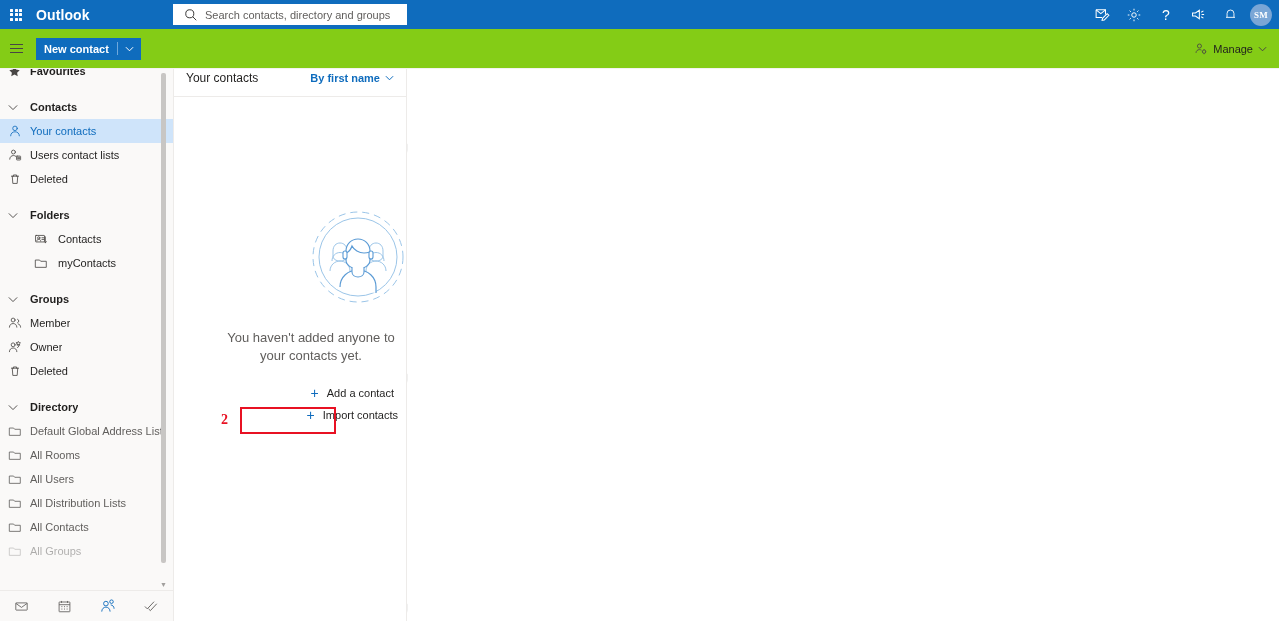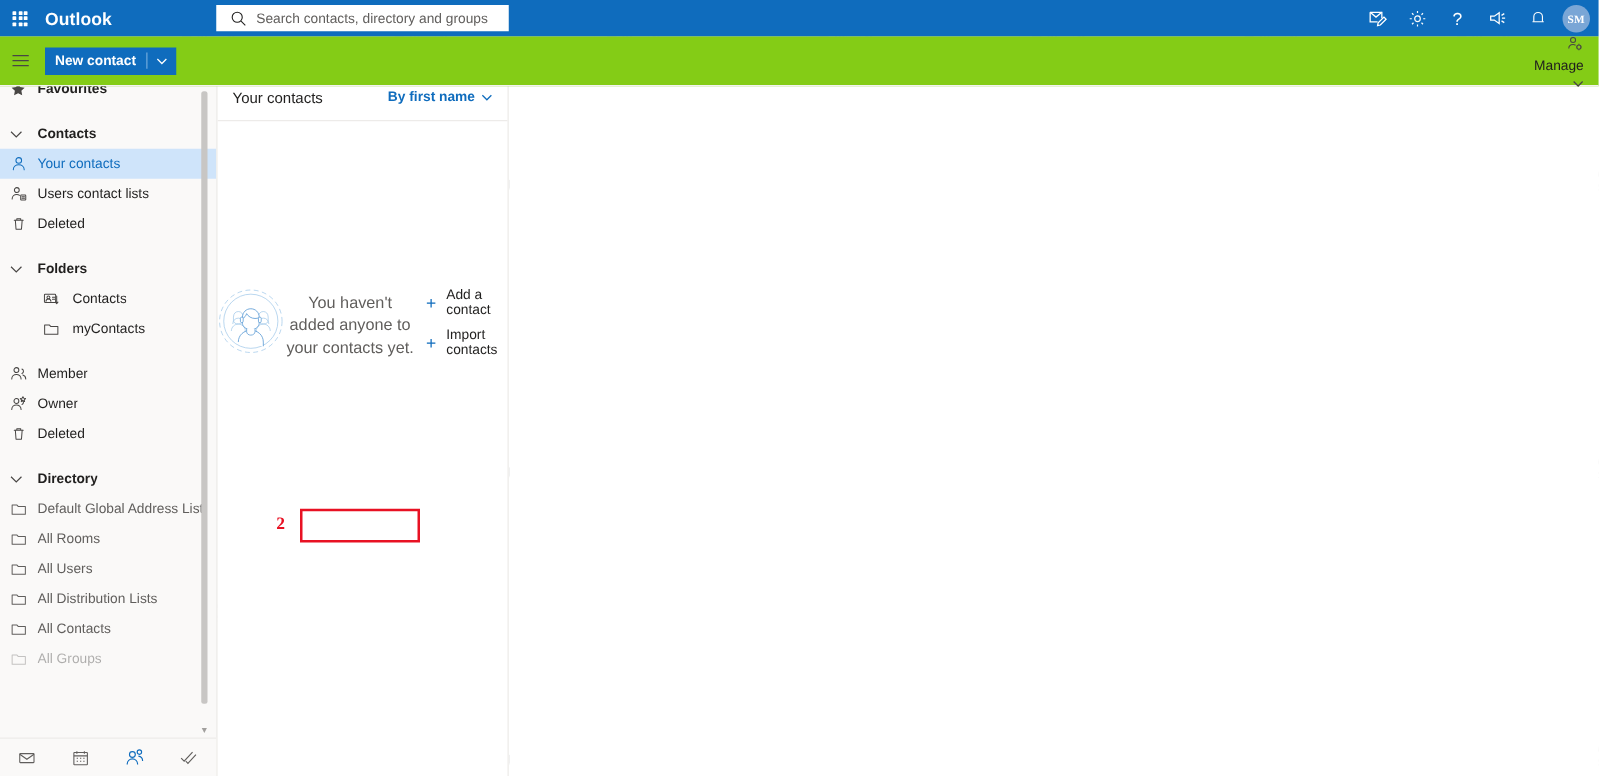--- a/index.html
+++ b/index.html
@@ -100,22 +100,22 @@
   }
   #newcontact {
     height:22px; background:#0f6cbd; color:#fff;
     display:flex; align-items:center; cursor:pointer;
     font-size:11px; font-weight:bold; margin-left:4px;
   }
   #newcontact .ncmain { padding:0 8px; }
   #newcontact .ncsep { width:1px; height:13px; background:#6fa8dc; }
   #newcontact .ncchev { padding:0 7px; display:flex; align-items:center; }
   #manage {
-    position:absolute; right:12px; display:flex; align-items:flex-end;
-    gap:5px; cursor:pointer; color:#201f1e; font-size:11px;flex-direction:column;
+    position:absolute; right:12px; display:flex; align-items:center;
+    gap:5px; cursor:pointer; color:#201f1e; font-size:11px;
   }
 
   
   #leftnav {
     position:absolute; top:59px; left:0; width:174px; bottom:0;
     background:#faf9f8; z-index:20;
     border-right:1px solid #edebe9;
   }
   #navscroll {
     position:absolute; top:0; left:0; right:0; bottom:31px;
@@ -185,21 +185,21 @@
   }
   #listhead .lhtitle { font-size:12px; color:#201f1e; }
   #listhead .lhsort {
     margin-left:auto; display:flex; align-items:center; gap:5px;
     color:#0f6cbd; font-size:11px; font-weight:bold; cursor:pointer;
   }
 
   
   #empty {
     position:absolute; top:150px; left:0; right:0;
-    display:flex; flex-direction:row; align-items:flex-start;
+    display:flex; flex-direction:column; align-items:flex-end;
   }
   #emptyart { width:96px; height:96px; }
   #emptytext {
     margin-top:24px; width:190px; text-align:center;
     font-size:13px; color:#605e5c; line-height:18px;
   }
   #emptyactions {
     margin-top:17px; display:flex; flex-direction:column;
     align-items:center; position:relative;
   }
@@ -632,20 +632,28 @@
       </div>
       <div class="navitem indent">
         <span class="nicon">
           <svg width="14" height="14" viewBox="0 0 18 18" fill="none" stroke="#484644" stroke-width="1.05" stroke-linecap="round" stroke-linejoin="round">
             <path d="M2.2 5.2h5l1.4 1.6h7.2v7.8H2.2z"></path>
           </svg>
         </span>
         <span class="nlabel">myContacts</span>
       </div>
       <div class="navgap"></div>
+      <div class="navitem header">
+        <span class="nicon">
+          <svg width="10" height="7" viewBox="0 0 12 7">
+            <path d="M1 1l5 5 5-5" fill="none" stroke="#484644" stroke-width="1.1"></path>
+          </svg>
+        </span>
+        <span class="nlabel">Groups</span>
+      </div>
       <div class="navitem">
         <span class="nicon">
           <svg width="14" height="14" viewBox="0 0 18 18" fill="none" stroke="#484644" stroke-width="1.05" stroke-linecap="round" stroke-linejoin="round">
             <circle cx="6.6" cy="5.2" r="2.5"></circle>
             <path d="M1.8 14.4c0-2.9 2.2-4.7 4.8-4.7s4.8 1.8 4.8 4.7"></path>
             <path d="M12.3 4.2a2.4 2.4 0 010 4.5M13.2 10.2c1.8.5 3 2 3 4.2"></path>
           </svg>
         </span>
         <span class="nlabel">Member</span>
       </div>

